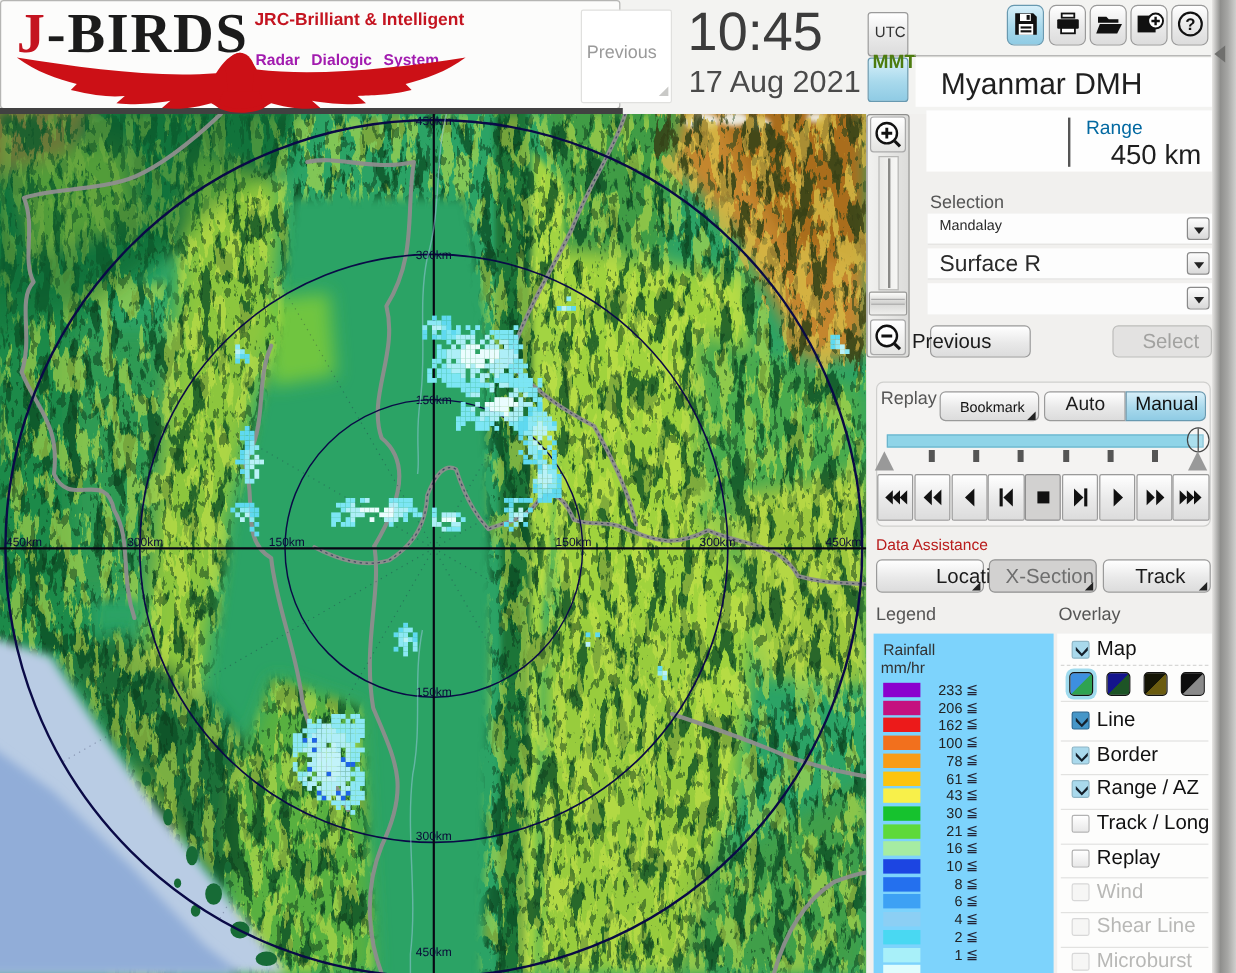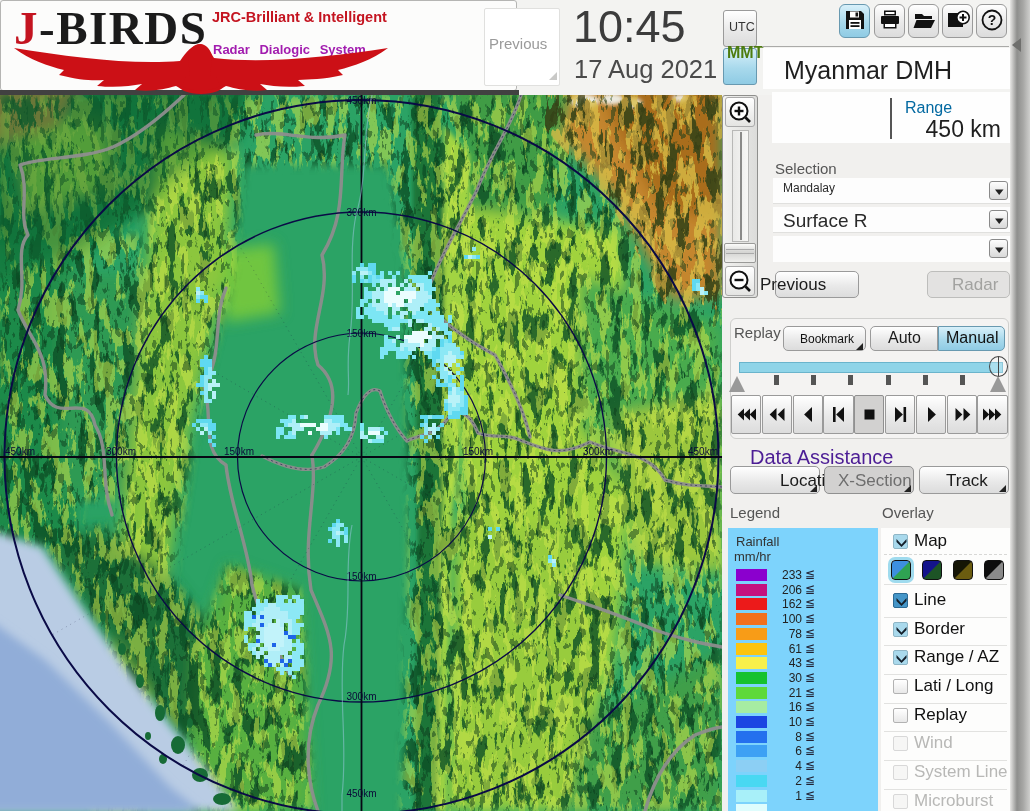--- a/index.html
+++ b/index.html
@@ -1107,21 +1107,21 @@
   </div>
 <div class="abs" style="left:773px;top:236px;width:237px;height:26px;background:#fdfdfd;"></div>
 <div class="abs ddbtn" style="left:989px;top:239px;">
     <svg width="11" height="8" viewBox="0 0 11 8">
       <path d="M1,1.5 L9.5,1.5 L5.2,7 Z" fill="#222"></path>
     </svg>
   </div>
 <div class="abs btn" style="left:775px;top:271px;width:84px;height:27px;"></div>
 <div class="abs" style="left:760px;top:275px;font-size:17px;color:#1b1b1b;">Previous</div>
 <div class="abs" style="left:927px;top:271px;width:83px;height:27px;background:#e3e2e1;border:1px solid #bdbdbb;border-radius:5px;"></div>
-<div class="abs" style="left:952px;top:275px;font-size:17px;color:#a2a2a0;">Radar</div>
+<div class="abs" style="left:952px;top:275px;font-size:17px;color:#a2a2a0;">Select</div>
 
 <div class="abs" style="left:730px;top:318px;width:279px;height:121px;background:#f4f3f2;border:1px solid #cfcfcd;border-radius:6px;"></div>
 <div class="abs" style="left:734px;top:324px;font-size:15px;color:#555;">Replay</div>
 <div class="abs btn" style="left:783px;top:326px;width:83px;height:25px;"></div>
 <div class="abs" style="left:800px;top:332px;font-size:12px;color:#111;">Bookmark</div>
 <div class="cnr abs" style="left:856px;top:343px;border-bottom-color:#222;"></div>
 <div class="abs btn" style="left:870px;top:326px;width:68px;height:25px;border-radius:5px 0 0 5px;"></div>
 <div class="abs" style="left:888px;top:329px;font-size:16px;color:#1b1b1b;">Auto</div>
 <div class="abs btnblue" style="left:938px;top:326px;width:67px;height:25px;border-radius:0 5px 5px 0;"></div>
 <div class="abs" style="left:946px;top:329px;font-size:16px;color:#111;">Manual</div>
@@ -1192,21 +1192,21 @@
     </g>
   </svg>
 <div class="abs btn" style="left:977.4px;top:395px;width:30.3px;height:39px;border-radius:2px;"></div>
 <svg class="abs" style="left:979.4px;top:402px;" width="26" height="25" viewBox="0 0 26 25">
     <g fill="#111">
       <path d="M4,6.5 L10.3,12.5 L4,18.5 Z"></path>
       <path d="M10,6.5 L16.3,12.5 L10,18.5 Z"></path>
       <path d="M16,6.5 L22.3,12.5 L16,18.5 Z"></path>
     </g>
   </svg>
-<div class="abs" style="left:750px;top:446px;font-size:20px;color:#4c1d95;">Data Assistance</div>
+<div class="abs" style="left:730px;top:446px;font-size:13px;color:#b91c1c;">Data Assistance</div>
 <div class="abs btn" style="left:730px;top:466px;width:90px;height:28px;"></div>
 <div class="abs" style="left:748px;top:471px;font-size:17px;color:#1b1b1b;margin-left:32px;">Location</div>
 <div class="cnr abs" style="left:810px;top:485px;"></div>
 <div class="abs btnpress" style="left:824px;top:466px;width:90px;height:28px;"></div>
 <div class="abs" style="left:838px;top:471px;font-size:17px;color:#6e6e6e;">X-Section</div>
 <div class="cnr abs" style="left:904px;top:485px;"></div>
 <div class="abs btn" style="left:919px;top:466px;width:90px;height:28px;"></div>
 <div class="abs" style="left:946px;top:471px;font-size:17px;color:#1b1b1b;">Track</div>
 <div class="cnr abs" style="left:999px;top:485px;"></div>
 <div class="abs" style="left:730px;top:504px;font-size:15px;color:#555;">Legend</div>
@@ -1294,28 +1294,28 @@
     <div class="abs" style="left:33px;top:90.5px;font-size:17px;color:#111;white-space:nowrap;">Border</div>
     <div class="sep" style="top:117.0px;"></div>
     <div class="cb" style="left:12px;top:122px;">
       <svg width="13" height="11" viewBox="0 0 13 11">
         <path d="M1.5,2 L6.5,7.5 L11.5,2 L11.5,5 L6.5,10 L1.5,5 Z" fill="#15202b"></path>
       </svg>
     </div>
     <div class="abs" style="left:33px;top:119px;font-size:17px;color:#111;white-space:nowrap;">Range / AZ</div>
     <div class="sep" style="top:145.5px;"></div>
     <div class="cbu" style="left:12px;top:151px;"></div>
-    <div class="abs" style="left:33px;top:148px;font-size:17px;color:#111;white-space:nowrap;">Lati / Long</div>
+    <div class="abs" style="left:33px;top:148px;font-size:17px;color:#111;white-space:nowrap;">Track / Long</div>
     <div class="sep" style="top:174.5px;"></div>
     <div class="cbu" style="left:12px;top:179.5px;"></div>
     <div class="abs" style="left:33px;top:176.5px;font-size:17px;color:#111;white-space:nowrap;">Replay</div>
     <div class="sep" style="top:203.0px;"></div>
     <div class="cbd" style="left:12px;top:208px;"></div>
     <div class="abs" style="left:33px;top:205px;font-size:17px;color:#b8b8b6;white-space:nowrap;">Wind</div>
     <div class="sep" style="top:231.5px;"></div>
     <div class="cbd" style="left:12px;top:237px;"></div>
-    <div class="abs" style="left:33px;top:234px;font-size:17px;color:#b8b8b6;white-space:nowrap;">System Line</div>
+    <div class="abs" style="left:33px;top:234px;font-size:17px;color:#b8b8b6;white-space:nowrap;">Shear Line</div>
     <div class="sep" style="top:260.5px;"></div>
     <div class="cbd" style="left:12px;top:265.5px;"></div>
     <div class="abs" style="left:33px;top:262.5px;font-size:17px;color:#b8b8b6;white-space:nowrap;">Microburst</div>
 </div>
 
 <div class="abs" style="left:1010px;top:0;width:20px;height:811px;background:linear-gradient(90deg,#e8e7e5,#8f8f8d 35%,#a6a6a4 65%,#cfcfcd);"></div>
 <div class="abs" style="left:1012px;top:38px;width:0;height:0;border-top:7px solid transparent;border-bottom:7px solid transparent;border-right:9px solid #6f6f6d;"></div>
 </body></html>

